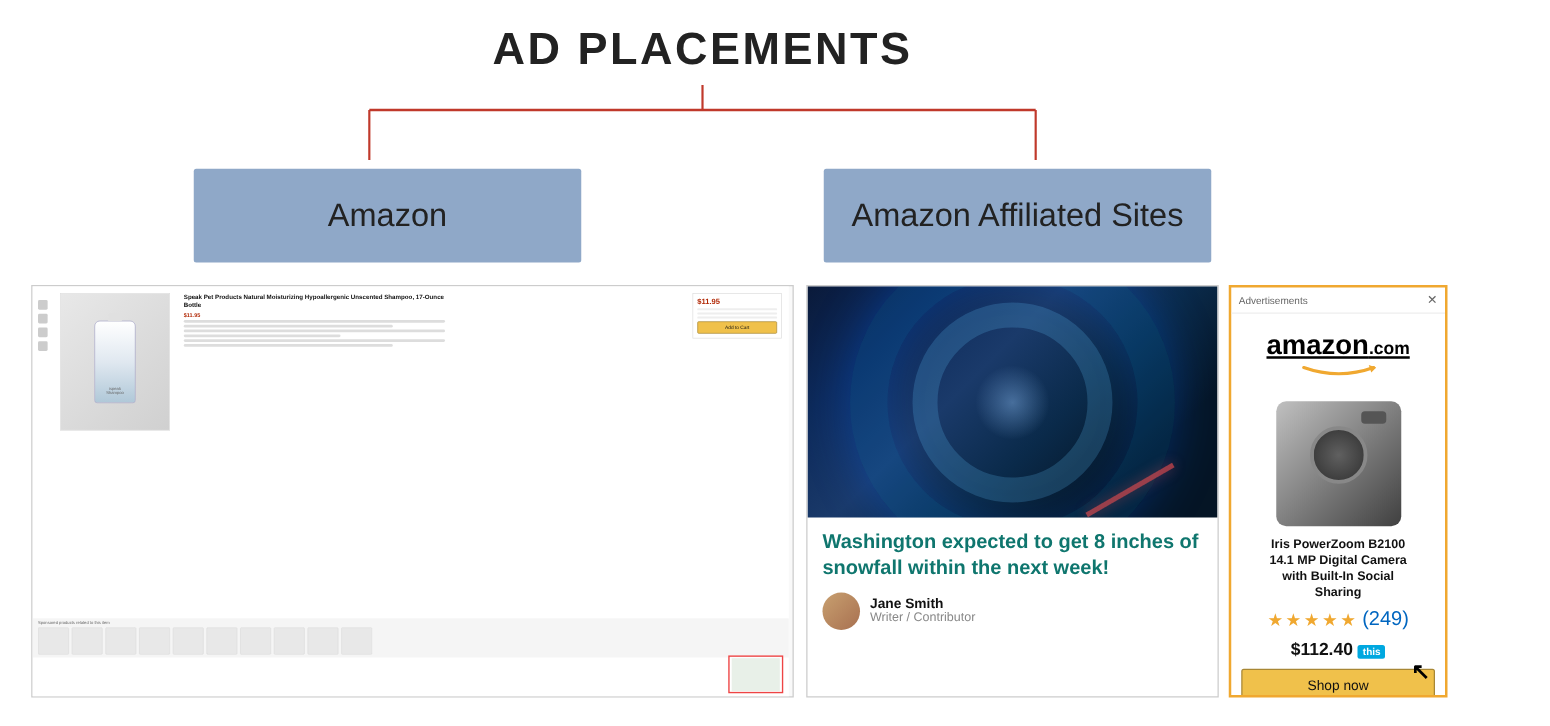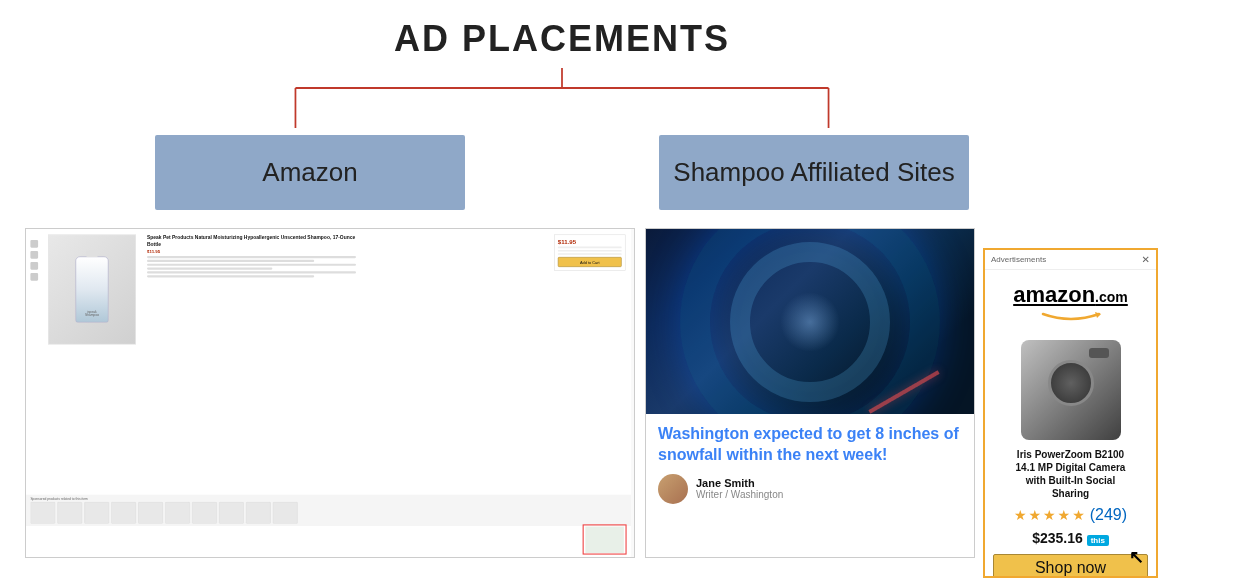--- a/index.html
+++ b/index.html
@@ -334,21 +334,21 @@
       transform: rotate(-30deg);
       box-shadow: 0 0 10px rgba(255,80,80,0.4);
     }
 
     .news-content {
       padding: 10px 12px;
     }
     .news-headline {
       font-size: 16px;
       font-weight: bold;
-      color: #3b82f6;
+      color: #0f766e;
       line-height: 1.3;
       margin-bottom: 8px;
     }
     .news-byline {
       display: flex;
       align-items: center;
       gap: 8px;
       margin-top: 8px;
     }
     .news-avatar {
@@ -372,21 +372,20 @@
 
     
     .amazon-ad-banner {
       width: 175px;
       height: 330px;
       border: 2px solid #f0a830;
       background: #fff;
       overflow: hidden;
       flex-shrink: 0;
       position: relative;
-      margin-top: 20px;
     }
 
     .ad-header {
       display: flex;
       justify-content: space-between;
       align-items: center;
       padding: 4px 6px;
       border-bottom: 1px solid #eee;
     }
     .ad-label {
@@ -506,21 +505,21 @@
     .ad-shop-btn {
       background: #f0c14b;
       border: 1px solid #a88734;
       width: calc(100% - 16px);
       margin: 8px auto;
       display: flex;
       align-items: center;
       justify-content: center;
       height: 28px;
       border-radius: 2px;
-      font-size: 16px;
+      font-size: 11px;
       color: #111;
       cursor: pointer;
     }
 
     .ad-cursor {
       position: absolute;
       bottom: 8px;
       right: 12px;
       font-size: 18px;
       color: #000;
@@ -542,21 +541,21 @@
       <line x1="155" y1="20" x2="765" y2="20" stroke="#c0392b" stroke-width="2"></line>
 
       <line x1="155" y1="20" x2="155" y2="60" stroke="#c0392b" stroke-width="2"></line>
 
       <line x1="765" y1="20" x2="765" y2="60" stroke="#c0392b" stroke-width="2"></line>
     </svg>
   </div>
 
   <div class="boxes-row">
     <div class="category-box">Amazon</div>
-    <div class="category-box">Shampoo Affiliated Sites</div>
+    <div class="category-box">Amazon Affiliated Sites</div>
   </div>
 
   <div class="screenshots-row">
 
     <div class="amazon-screenshot">
       <div class="amazon-inner">
 
         <div class="amz-sidebar">
           <div class="amz-sidebar-icon"></div>
           <div class="amz-sidebar-icon"></div>
@@ -618,21 +617,21 @@
         <div class="news-hero">
           <div class="news-hero-glow"></div>
           <div class="news-hero-accent"></div>
         </div>
         <div class="news-content">
           <div class="news-headline">Washington expected to get 8 inches of snowfall within the next week!</div>
           <div class="news-byline">
             <div class="news-avatar"></div>
             <div class="news-author">
               <div class="news-author-name">Jane Smith</div>
-              <div class="news-author-role">Writer / Washington</div>
+              <div class="news-author-role">Writer / Contributor</div>
             </div>
           </div>
         </div>
       </div>
 
       <div class="amazon-ad-banner">
         <div class="ad-header">
           <span class="ad-label">Advertisements</span>
           <span class="ad-close">✕</span>
         </div>
@@ -654,21 +653,21 @@
         <div class="ad-stars">
           <span class="star">★</span>
           <span class="star">★</span>
           <span class="star">★</span>
           <span class="star">★</span>
           <span class="star half">★</span>
           <span class="ad-review-count">(249)</span>
         </div>
 
         <div class="ad-price-row">
-          <span>$235.16</span>
+          <span>$112.40</span>
           <span class="ad-prime">
             <span class="ad-prime-logo">this</span>
           </span>
         </div>
 
         <div class="ad-shop-btn">Shop now</div>
 
         <div class="ad-cursor">↖</div>
       </div>
 

